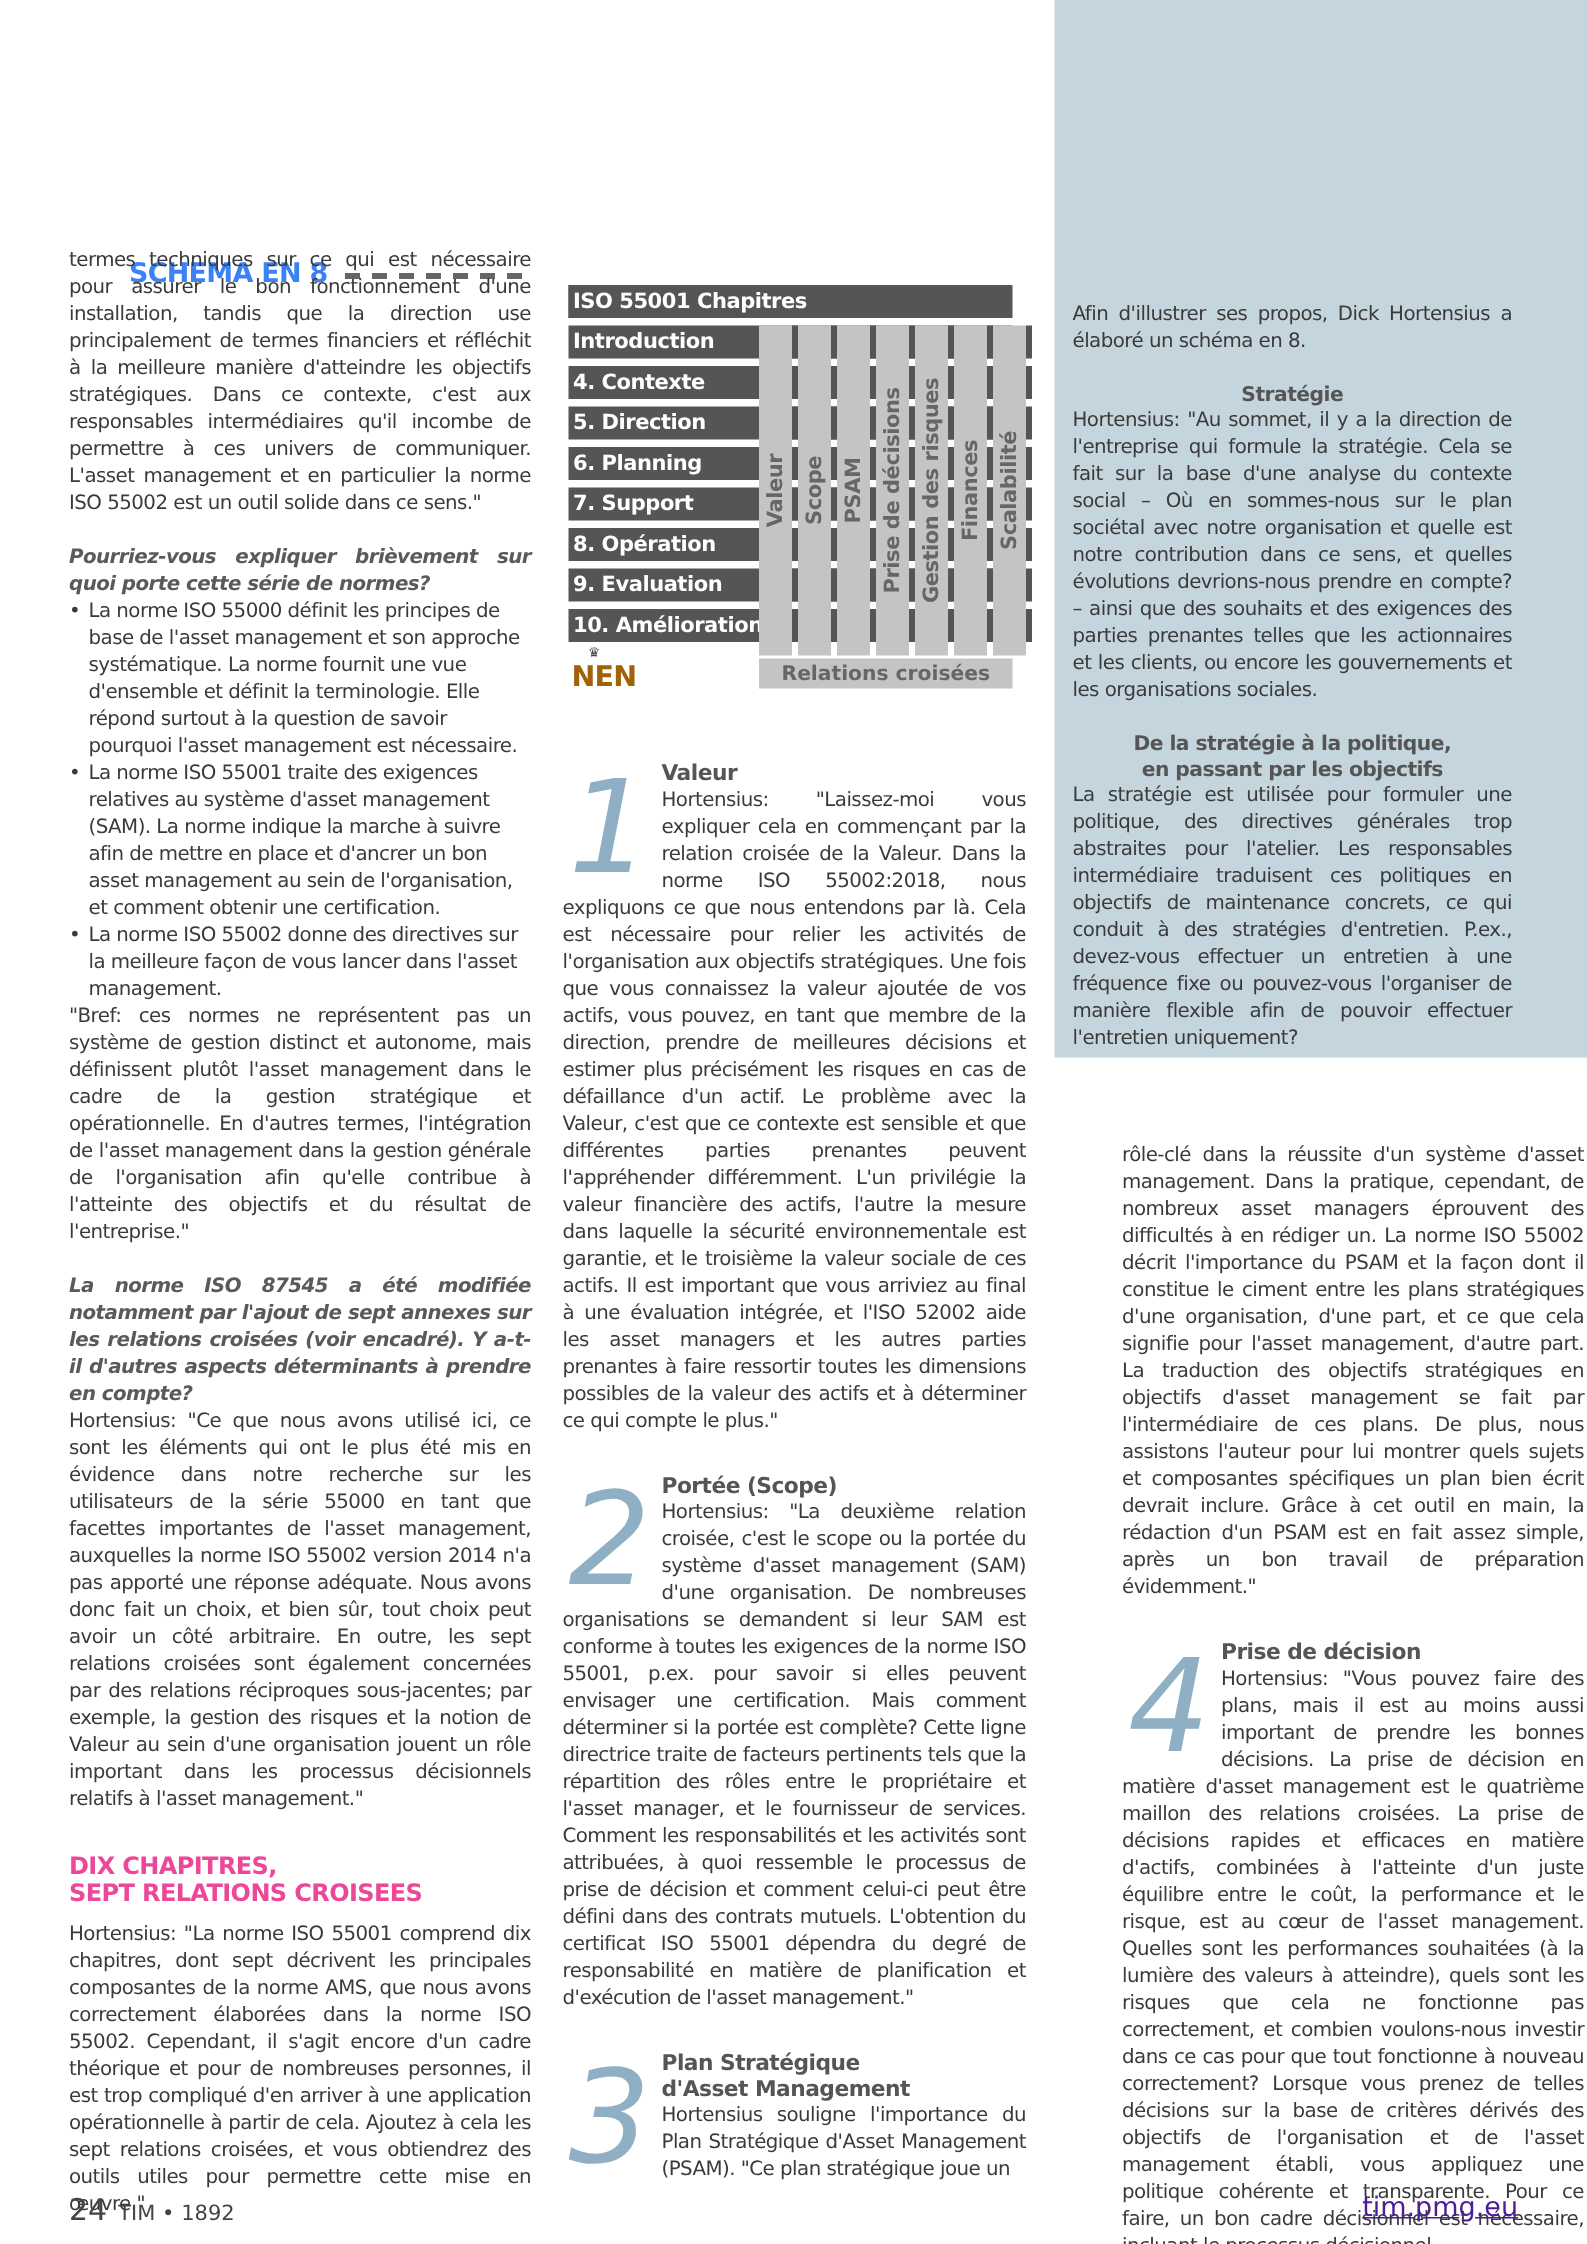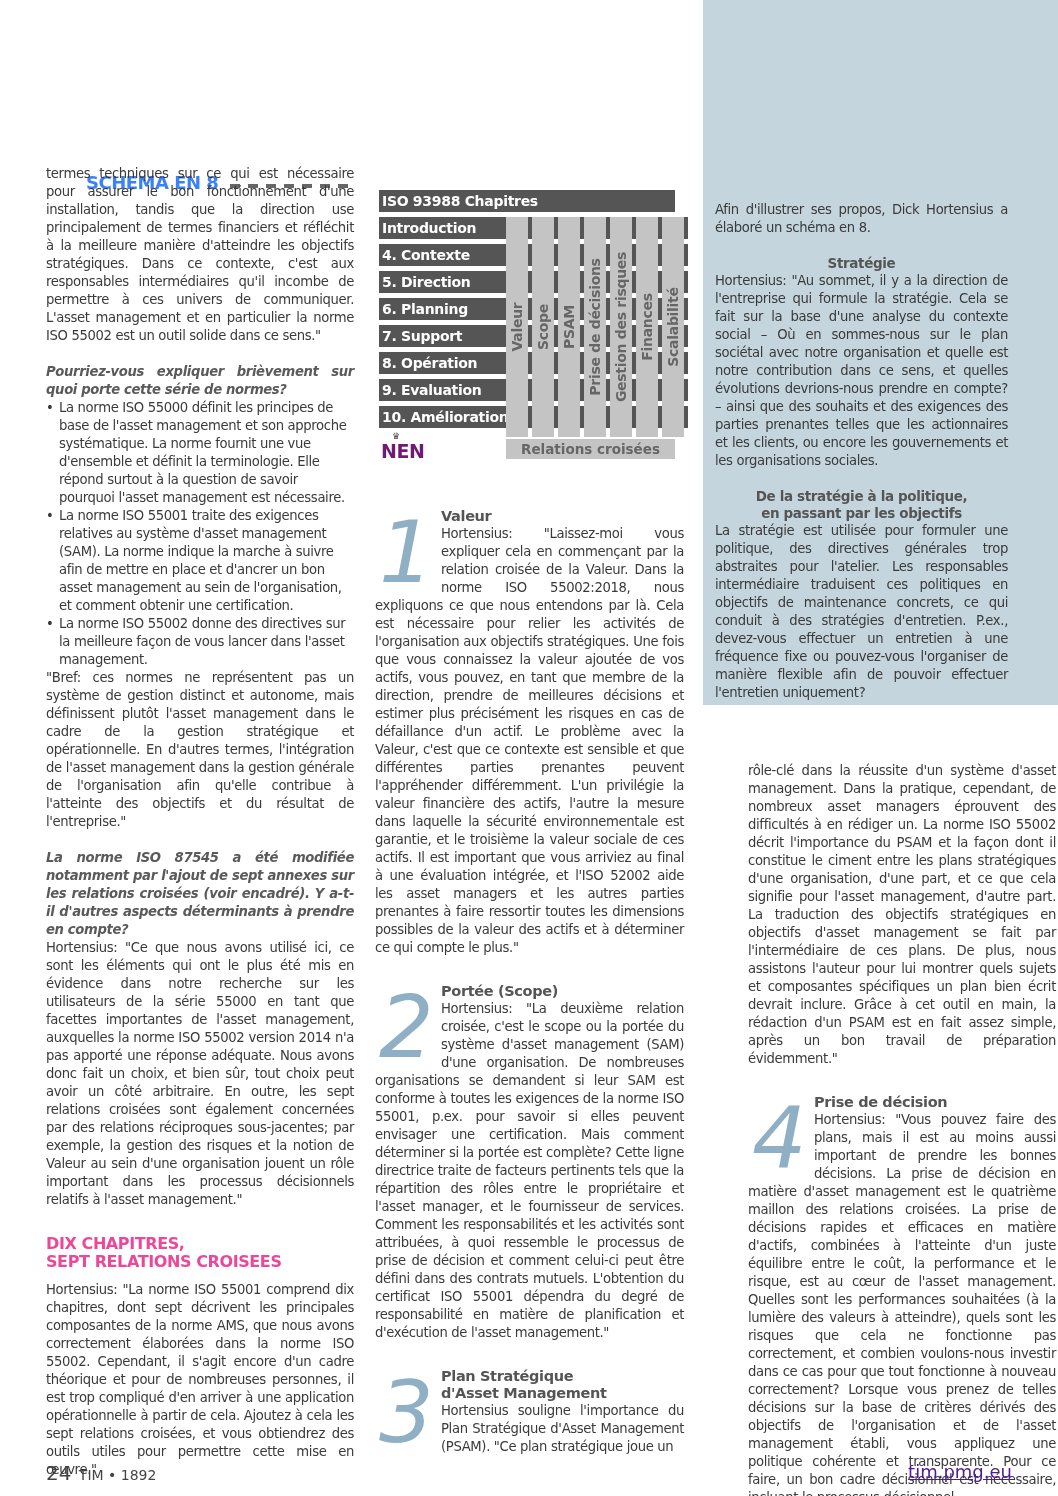--- a/index.html
+++ b/index.html
@@ -21,21 +21,21 @@
   .dashes span { display:inline-block; width:10px; height:4px; background:#666; margin-right:8px; vertical-align:middle; }
   .panel-sub { text-align:center; font-weight:bold; color:#555; font-size:13.5px; line-height:17px; }
 
   
   .diagram { position:absolute; left:379px; top:190px; width:296px; height:272px; }
   .d-row { position:absolute; left:0; height:22px; background:#555; color:#fff; font-weight:bold; font-size:14px; line-height:22px; padding-left:3px; box-sizing:border-box; letter-spacing:-0.3px; white-space:nowrap; }
   .d-col { position:absolute; top:27px; width:22px; height:220px; background:#c3c4c3; }
   .d-col-label { position:absolute; left:50%; top:50%; transform:translate(-50%,-50%) rotate(-90deg); white-space:nowrap; font-weight:bold; color:#666; font-size:14px; letter-spacing:-0.3px; }
   .d-seg { position:absolute; width:4px; height:22px; background:#555; }
   .d-footer { position:absolute; left:127px; top:249px; width:169px; height:20px; background:#c3c4c3; text-align:center; font-weight:bold; color:#666; font-size:13.5px; line-height:20px; }
-  .nen { position:absolute; left:2px; top:250px; font-weight:bold; font-size:19px; color:#701a75; letter-spacing:-0.5px; }
+  .nen { position:absolute; left:2px; top:250px; font-weight:bold; font-size:19px; color:#a16207; letter-spacing:-0.5px; }
   .nen-crown { position:absolute; left:13px; top:241px; font-size:9px; color:#444; }
 
   .bignum { float:left; font-size:86px; line-height:76px; color:#8fb0c4; font-style:italic; margin:6px 14px 0 4px; width:48px; text-align:center; font-weight:300; }
   .sub-title { font-weight:bold; color:#555; font-size:14.5px; line-height:17px; }
 
   .footer-left { position:absolute; left:46px; top:1461px; font-size:17px; color:#444; }
   .footer-left .pg { font-size:20px; margin-right:2px; }
   .footer-left .mag { font-size:14px; }
   .footer-right { position:absolute; right:46px; top:1461px; font-size:18px; color:#4c1d95; text-decoration:underline; }
 </style>
@@ -77,21 +77,21 @@
   <div class="h-sec">
     <div>DIX CHAPITRES,</div>
     <div>SEPT RELATIONS CROISEES</div>
   </div>
   <div class="gap" style="height:10px"></div>
   <p>Hortensius: "La norme ISO 55001 comprend dix chapitres, dont sept décrivent les principales composantes de la norme AMS, que nous avons correctement élaborées dans la norme ISO 55002. Cependant, il s'agit encore d'un cadre théorique et pour de nombreuses personnes, il est trop compliqué d'en arriver à une application opérationnelle à partir de cela. Ajoutez à cela les sept relations croisées, et vous obtiendrez des outils utiles pour permettre cette mise en œuvre."</p>
 </div>
 
 <div class="diagram">
   <div class="d-row" style="top:0; width:122px;"></div>
-  <div class="d-row" style="top:0; width:296px; height:22px; background:#555;">ISO 93988 Chapitres</div>
+  <div class="d-row" style="top:0; width:296px; height:22px; background:#555;">ISO 55001 Chapitres</div>
   <div id="diagram-rows">
       <div class="d-row" style="top: 27px; width: 296px;">Introduction</div>
       <div class="d-row" style="top: 54px; width: 296px;">4. Contexte</div>
       <div class="d-row" style="top: 81px; width: 296px;">5. Direction</div>
       <div class="d-row" style="top: 108px; width: 296px;">6. Planning</div>
       <div class="d-row" style="top: 135px; width: 296px;">7. Support</div>
       <div class="d-row" style="top: 162px; width: 296px;">8. Opération</div>
       <div class="d-row" style="top: 189px; width: 296px;">9. Evaluation</div>
       <div class="d-row" style="top: 216px; width: 296px;">10. Amélioration</div>
     </div>

